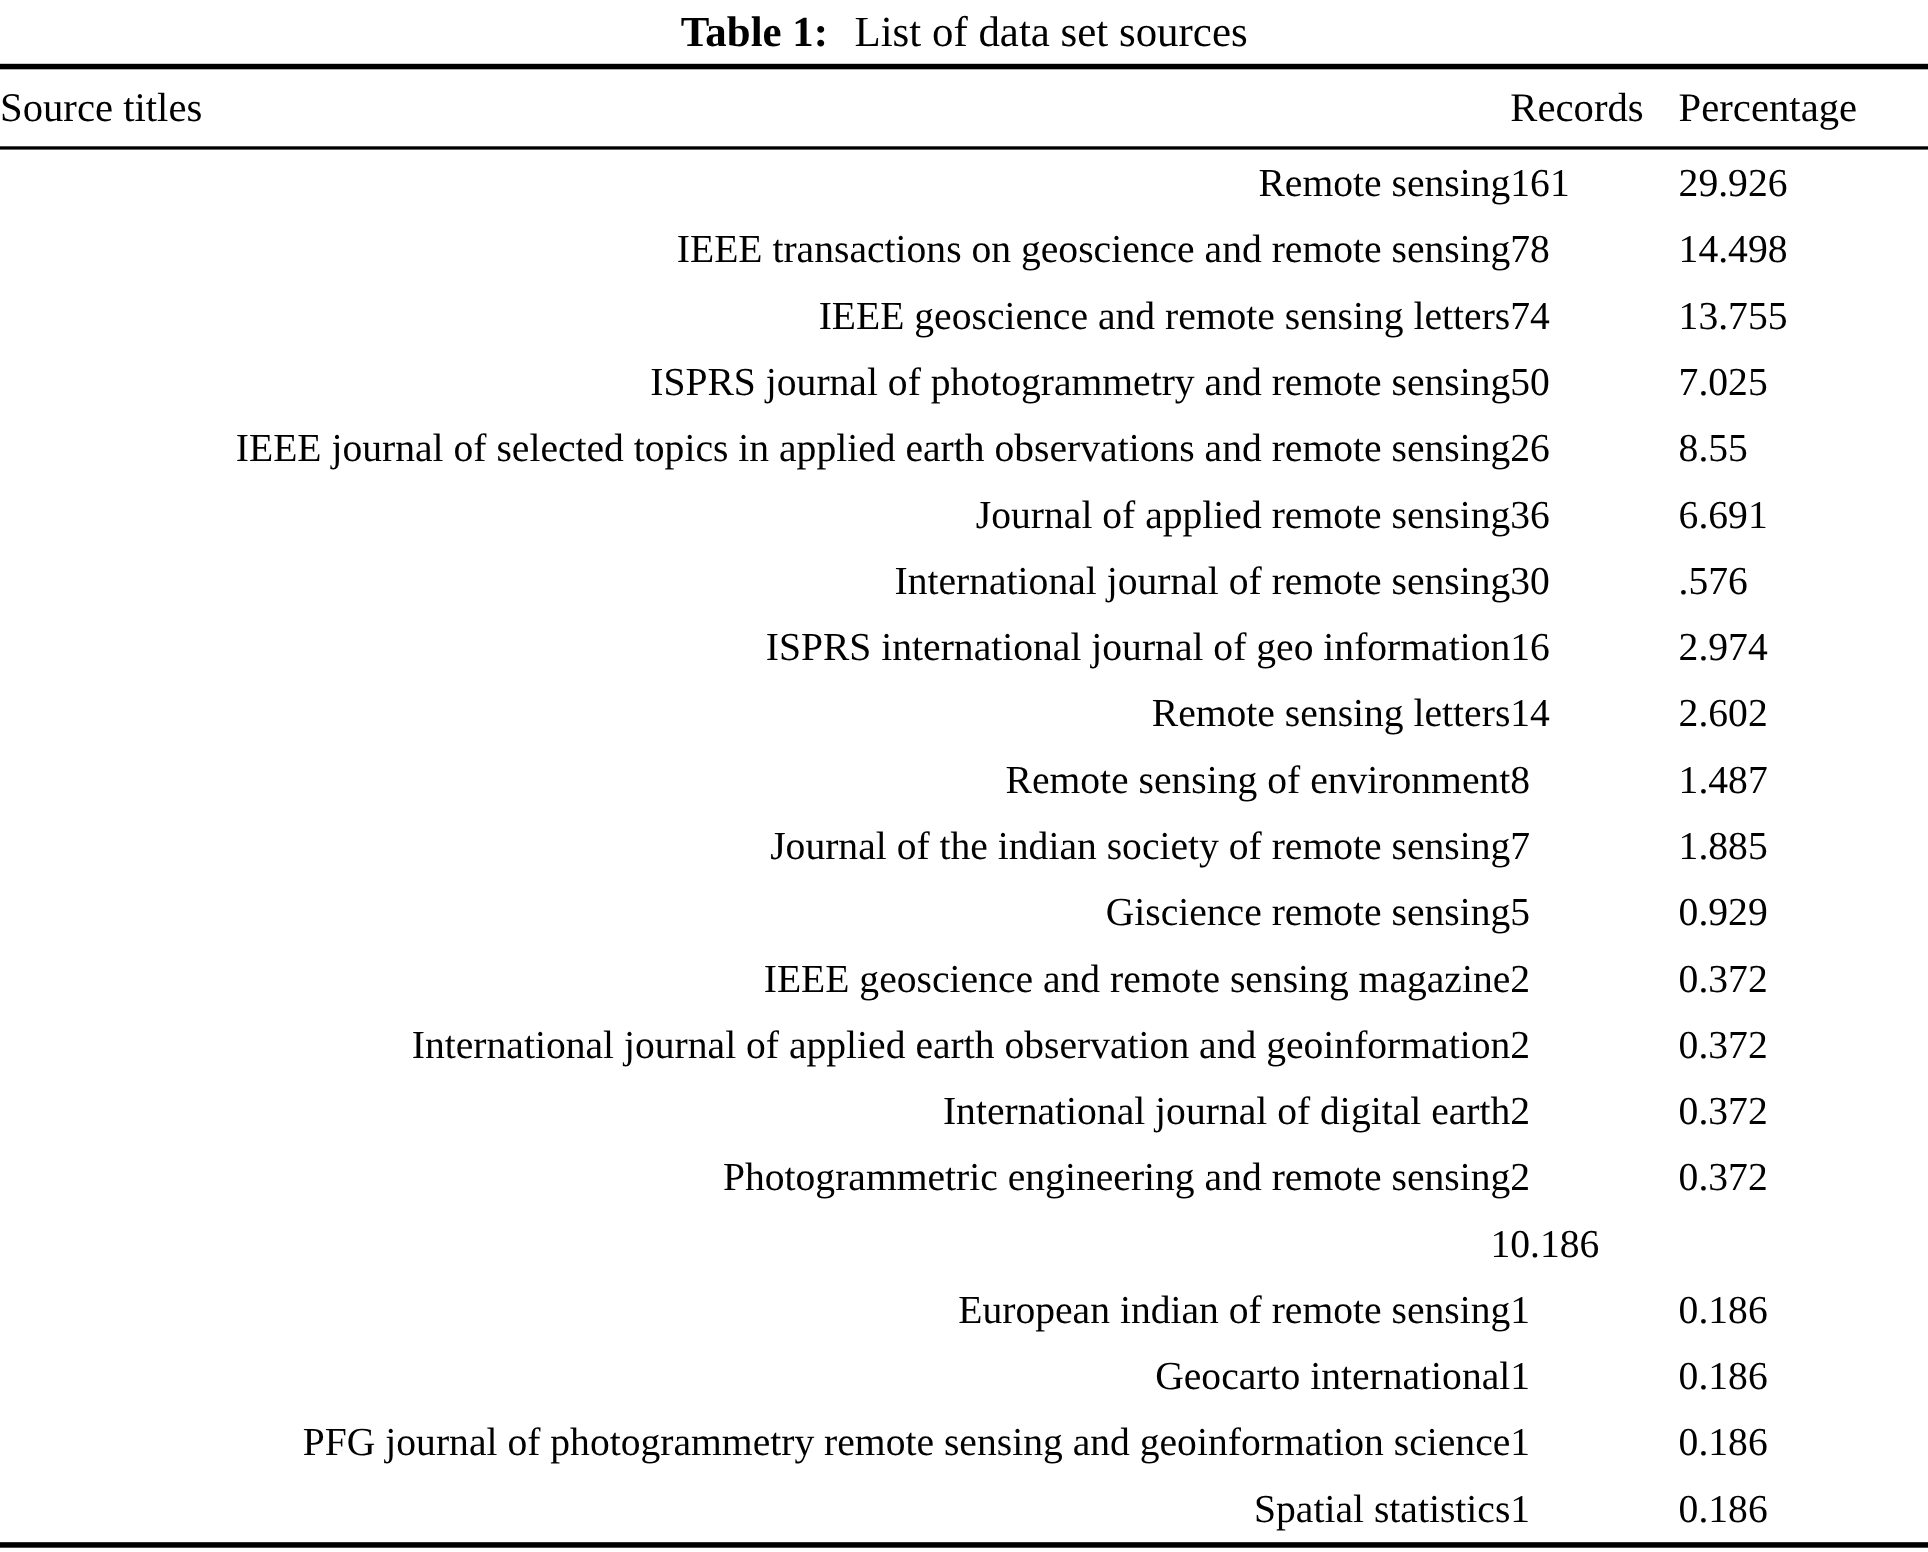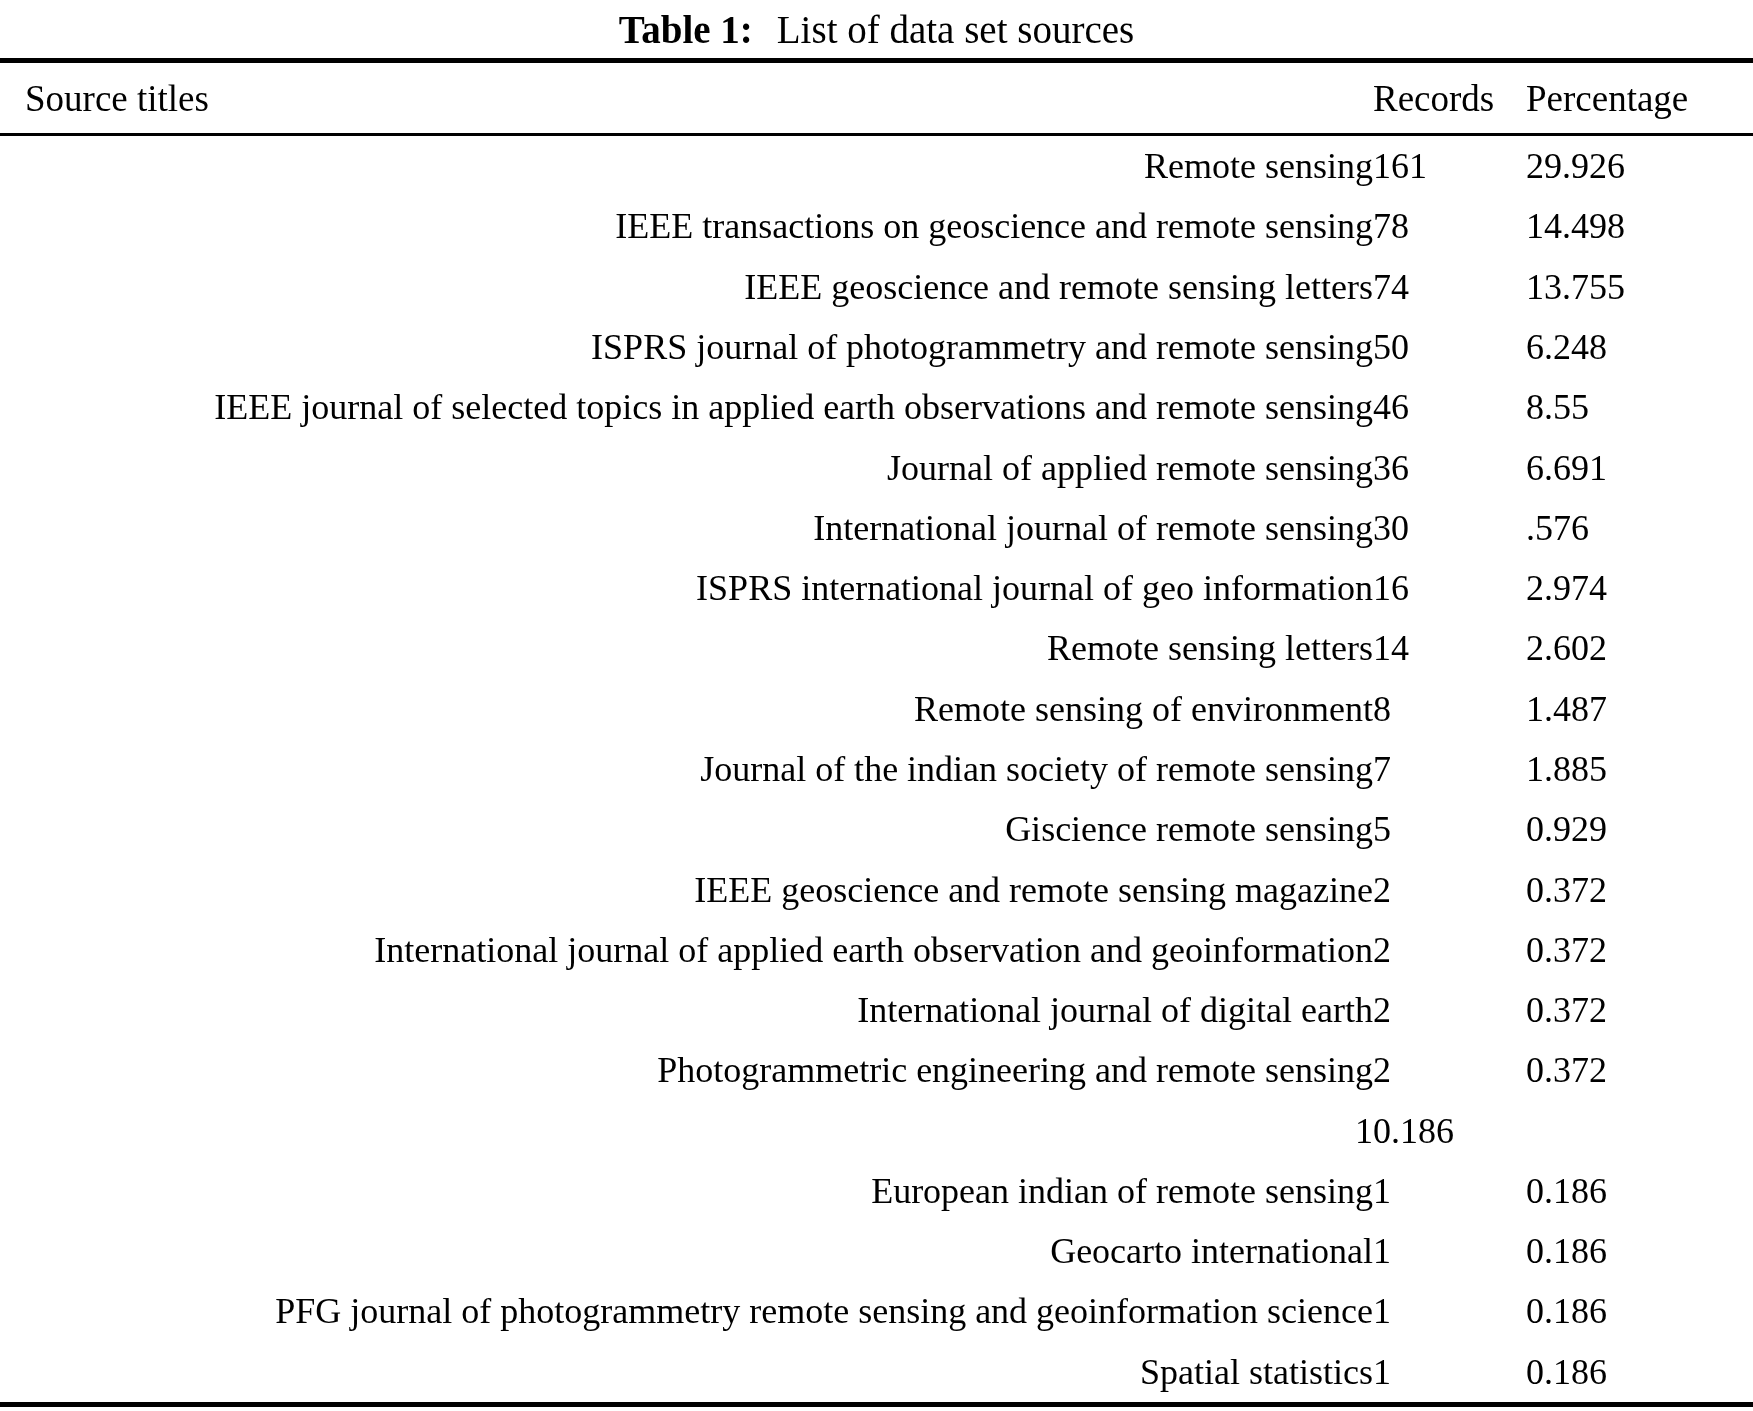--- a/index.html
+++ b/index.html
@@ -51,21 +51,20 @@
     display: grid;
     grid-template-columns: 1fr 153px 227px;
     align-items: center;
     font-size: 36px;
   }
   .cell {
     white-space: nowrap;
     overflow: hidden;
   }
   .col-source {
-    padding-left: 25px;
   }
 </style>
 </head>
 <body>
 
 <div class="page">
 
   <div class="caption">
     <span class="caption-label">Table 1:</span>
     <span class="caption-text">List of data set sources</span>
@@ -92,26 +91,26 @@
 
   <div class="trow">
     <div class="cell col-source">IEEE geoscience and remote sensing letters</div>
     <div class="cell col-records">74</div>
     <div class="cell col-percentage">13.755</div>
   </div>
 
   <div class="trow">
     <div class="cell col-source">ISPRS journal of photogrammetry and remote sensing</div>
     <div class="cell col-records">50</div>
-    <div class="cell col-percentage">6.248</div>
+    <div class="cell col-percentage">7.025</div>
   </div>
 
   <div class="trow">
     <div class="cell col-source">IEEE journal of selected topics in applied earth observations and remote sensing</div>
-    <div class="cell col-records">46</div>
+    <div class="cell col-records">26</div>
     <div class="cell col-percentage">8.55</div>
   </div>
 
   <div class="trow">
     <div class="cell col-source">Journal of applied remote sensing</div>
     <div class="cell col-records">36</div>
     <div class="cell col-percentage">6.691</div>
   </div>
 
   <div class="trow">

